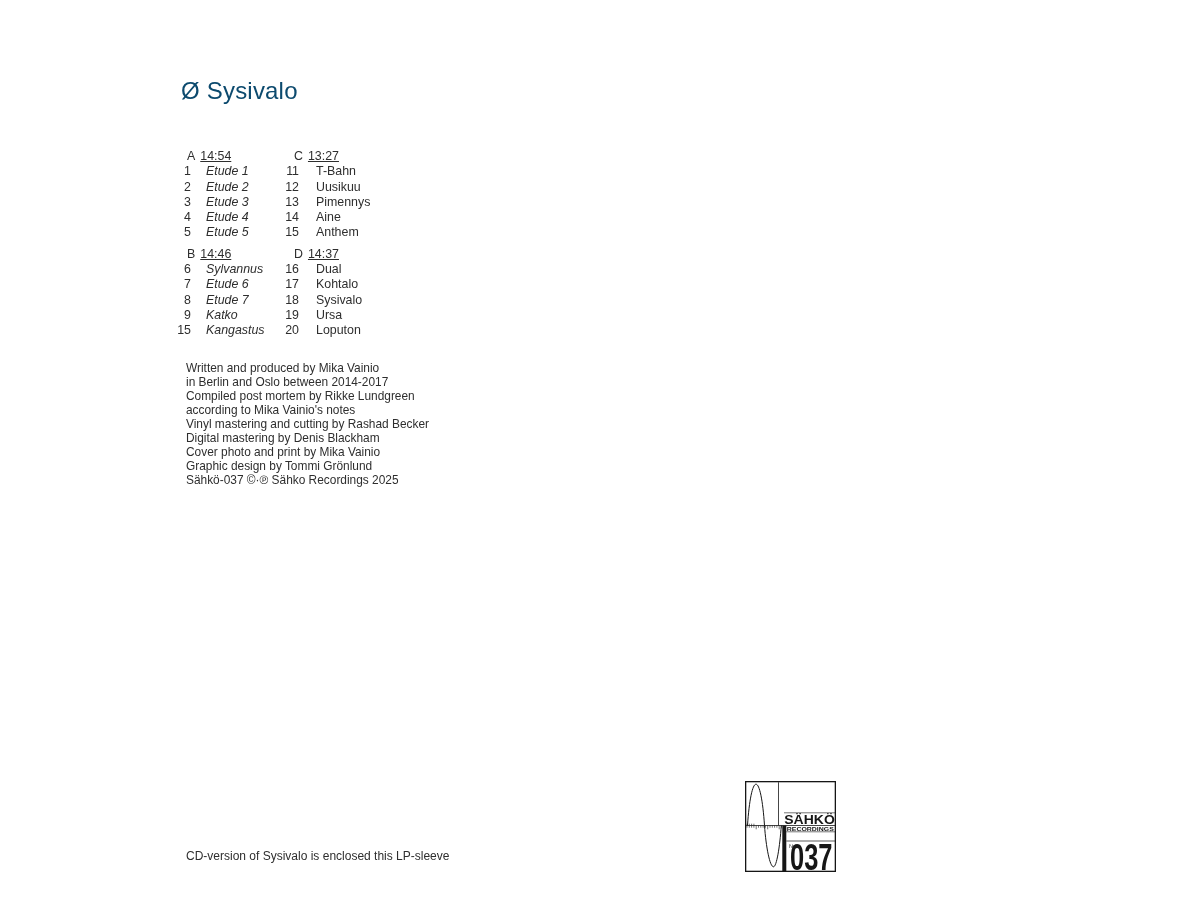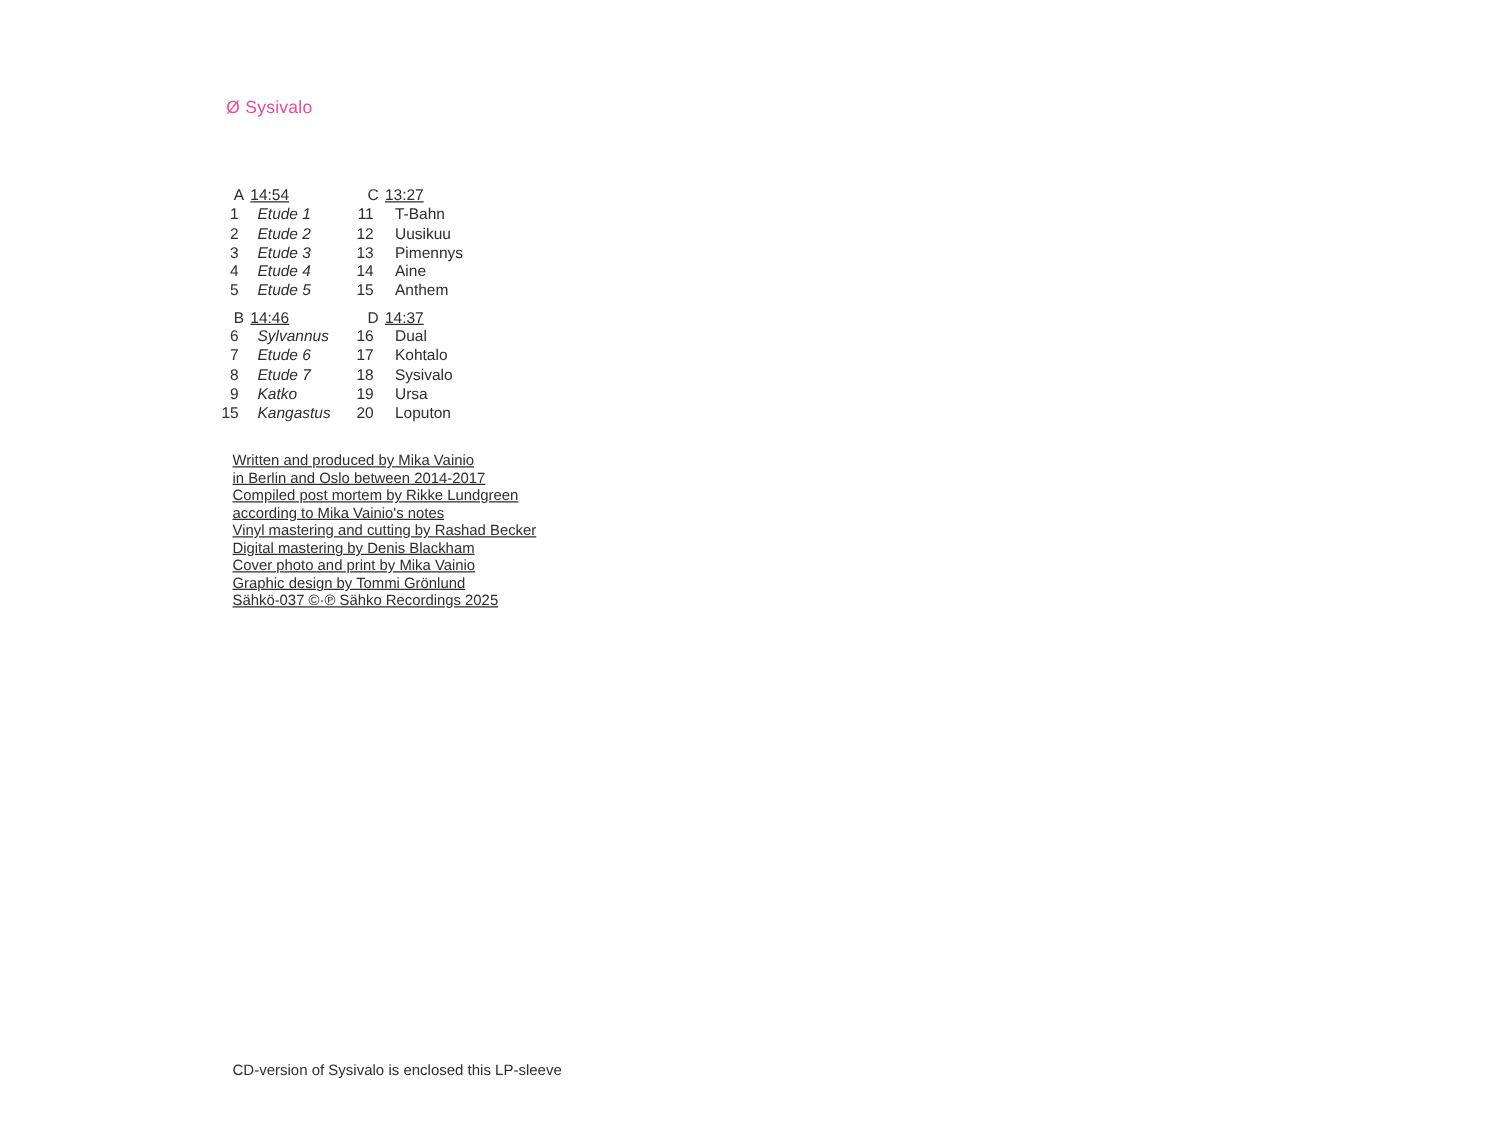--- a/index.html
+++ b/index.html
@@ -2,38 +2,38 @@
 <html><head>
 <meta charset="utf-8">
 <style>
   html, body { margin:0; padding:0; background:#ffffff; }
   .canvas {
     position:relative; width:1200px; height:900px; background:#ffffff;
     font-family:"Liberation Sans", sans-serif; color:#2e2e2e; overflow:hidden;
   }
   .title {
     position:absolute; left:181px; top:77px; margin:0;
-    font-size:14px; font-weight:400; color:#ec4899; letter-spacing:0.2px;
+    font-size:24px; font-weight:400; color:#0c4a6e; letter-spacing:0.2px;
     white-space:nowrap;
   }
   .col { position:absolute; top:149px; font-size:12.4px; line-height:15.3px; white-space:nowrap; }
   .col1 { left:170px; }
   .col2 { left:278px; }
   .shead { display:flex; }
   .col1 .shead { padding-left:17px; }
   .col2 .shead { padding-left:16px; }
   .stime { margin-left:5px;text-decoration:underline; }
   .trow { display:flex; }
   .tnum { width:21px; text-align:right; }
   .col1 .tname { margin-left:15px;font-style:italic; }
   .col2 .tname { margin-left:17px; }
   .group2 { margin-top:6px; }
   .credits {
     position:absolute; left:186px; top:361px;
-    font-size:11.9px; line-height:14px; white-space:nowrap;text-decoration:underline;
+    font-size:11.9px; line-height:14px; white-space:nowrap;
   }
   .credit-line { min-height:14px; }
   .footer {
     position:absolute; left:186px; top:849px; font-size:12px; white-space:nowrap;
   }
   .logo { position:absolute; left:745px; top:781px; width:91px; height:91px; }
   .logo svg { display:block; }
   .logo text { font-family:"Liberation Sans", sans-serif; fill:#161616; }
 </style>
 </head>
@@ -160,14 +160,41 @@
     <div class="credit-line">according to Mika Vainio's notes</div>
     <div class="credit-line">Vinyl mastering and cutting by Rashad Becker</div>
     <div class="credit-line">Digital mastering by Denis Blackham</div>
     <div class="credit-line">Cover photo and print by Mika Vainio</div>
     <div class="credit-line">Graphic design by Tommi Grönlund</div>
     <div class="credit-line">Sähkö-037  ©·℗ Sähko Recordings 2025</div>
   </div>
 
   <div class="footer">CD-version of Sysivalo is enclosed this LP-sleeve</div>
 
+  <div class="logo">
+    <svg viewBox="0 0 91 91" width="91" height="91">
+
+      <rect x="0.65" y="0.65" width="89.7" height="89.7" fill="none" stroke="#161616" stroke-width="1.3"></rect>
+
+      <line x1="33.5" y1="1.2" x2="33.5" y2="44.5" stroke="#161616" stroke-width="0.8"></line>
+
+      <line x1="1.2" y1="44.5" x2="90.3" y2="44.5" stroke="#161616" stroke-width="0.8"></line>
+
+      <path d="M2,44.5 v2.2 M4.3,44.5 v2.2 M6.6,44.5 v2.2 M8.9,44.5 v2.2 M11.2,44.5 v3.8 M13.5,44.5 v2.2 M15.8,44.5 v2.2 M18.1,44.5 v2.2 M20.4,44.5 v2.2 M22.7,44.5 v3.8 M25,44.5 v2.2 M27.3,44.5 v2.2 M29.6,44.5 v2.2 M31.9,44.5 v2.2 M34.2,44.5 v3.8 M36.4,44.5 v2.2 M2,44.5 v-1.8 M4.3,44.5 v-1.8 M6.6,44.5 v-1.8 M8.9,44.5 v-1.8" stroke="#161616" stroke-width="0.6" fill="none"></path>
+
+      <path d="M2.5,44.5 C4.2,19 7.5,3.2 11,3.2 C14.5,3.2 17.8,19 19.5,44.5 C21,66 24.8,85.8 28.5,85.8 C31.6,85.8 34.8,66 36.3,44.5" stroke="#161616" stroke-width="1" fill="none"></path>
+
+      <rect x="37.3" y="44.5" width="4" height="45.8" fill="#161616"></rect>
+
+      <line x1="39" y1="31.8" x2="90.3" y2="31.8" stroke="#161616" stroke-width="0.6"></line>
+      <line x1="41.3" y1="50.8" x2="90.3" y2="50.8" stroke="#161616" stroke-width="0.6"></line>
+
+      <text x="39.3" y="43.4" font-size="13" font-weight="700" textLength="50.5" lengthAdjust="spacingAndGlyphs">SÄHKÖ</text>
+
+      <text x="41.8" y="49.7" font-size="4.6" font-weight="700" textLength="47" lengthAdjust="spacingAndGlyphs">RECORDINGS</text>
+
+      <line x1="41.3" y1="60" x2="90.3" y2="60" stroke="#161616" stroke-width="0.7"></line>
+      <text x="44" y="67" font-size="5.5" font-weight="400">№</text>
+      <text x="87.5" y="88.6" font-size="36" font-weight="700" text-anchor="end" textLength="42.5" lengthAdjust="spacingAndGlyphs">037</text>
+    </svg>
+  </div>
 
 </div>
 
 </body></html>

